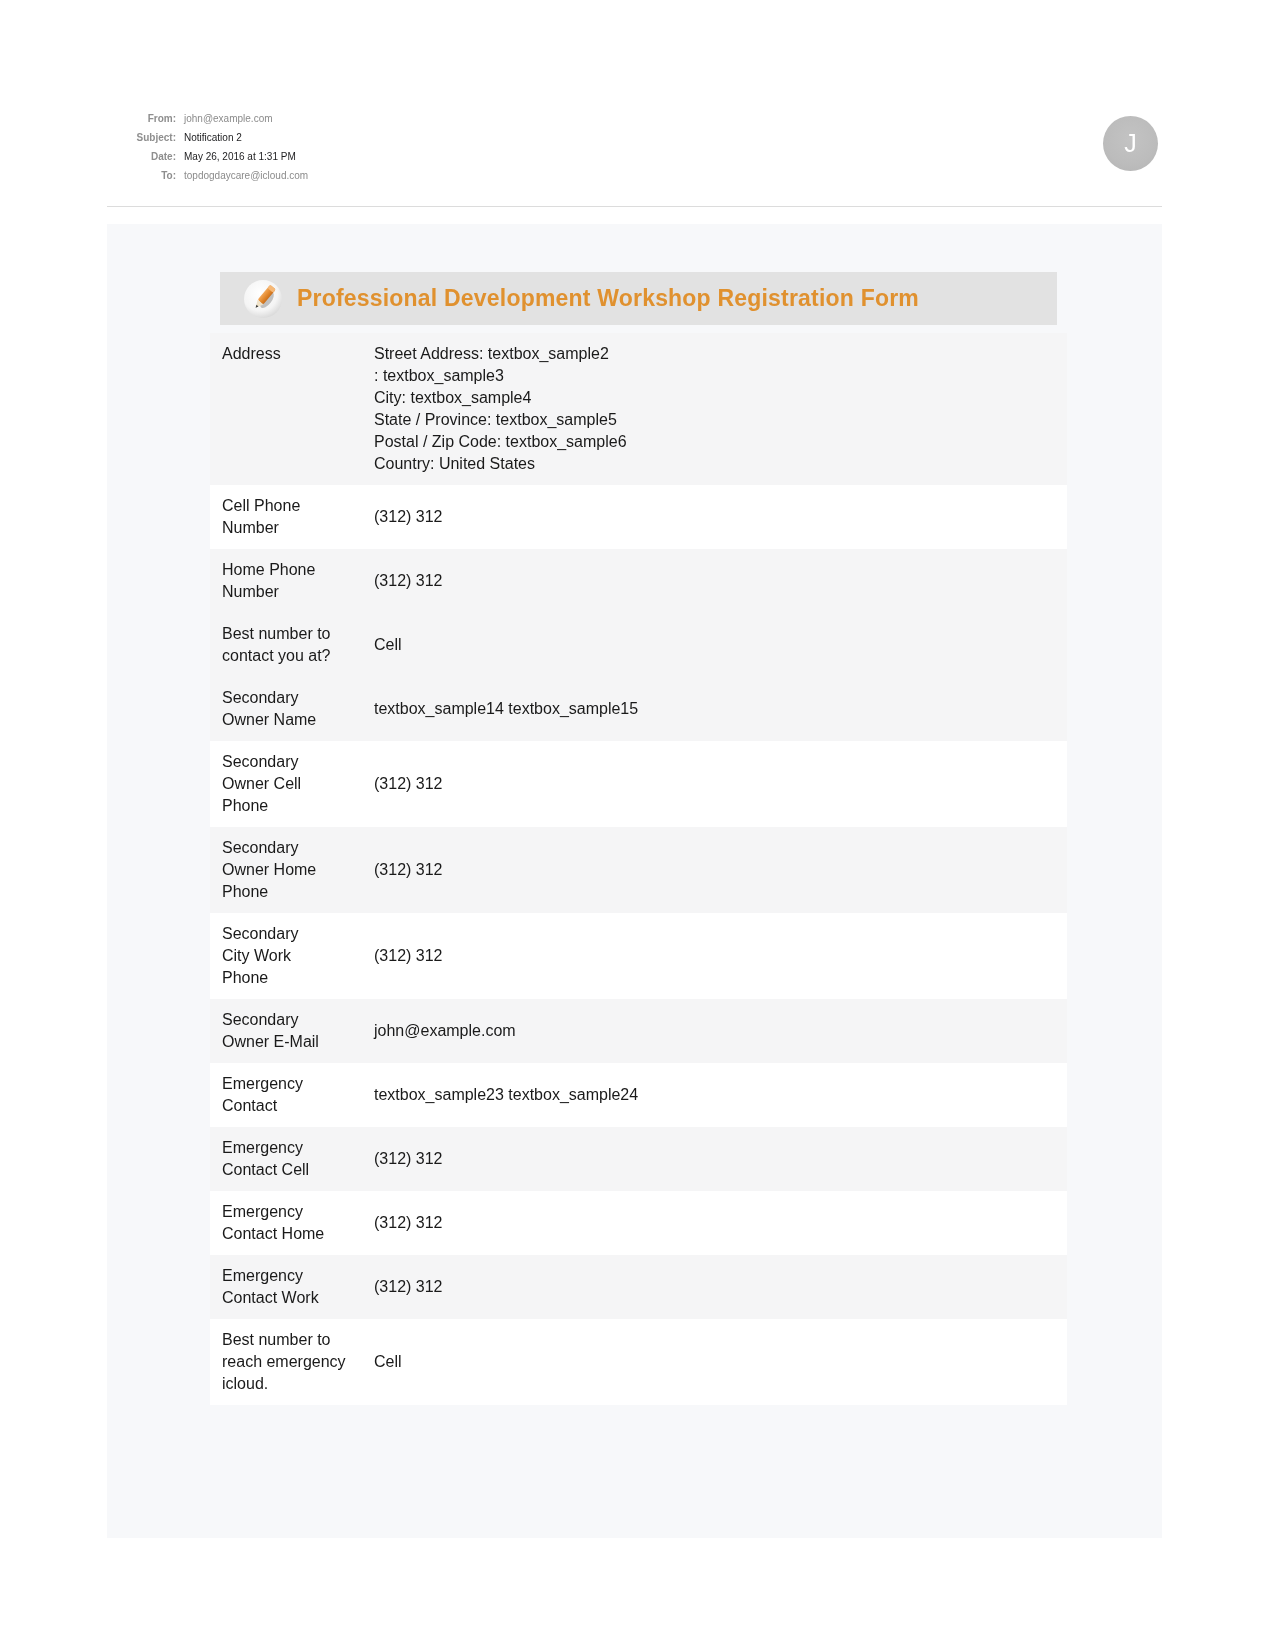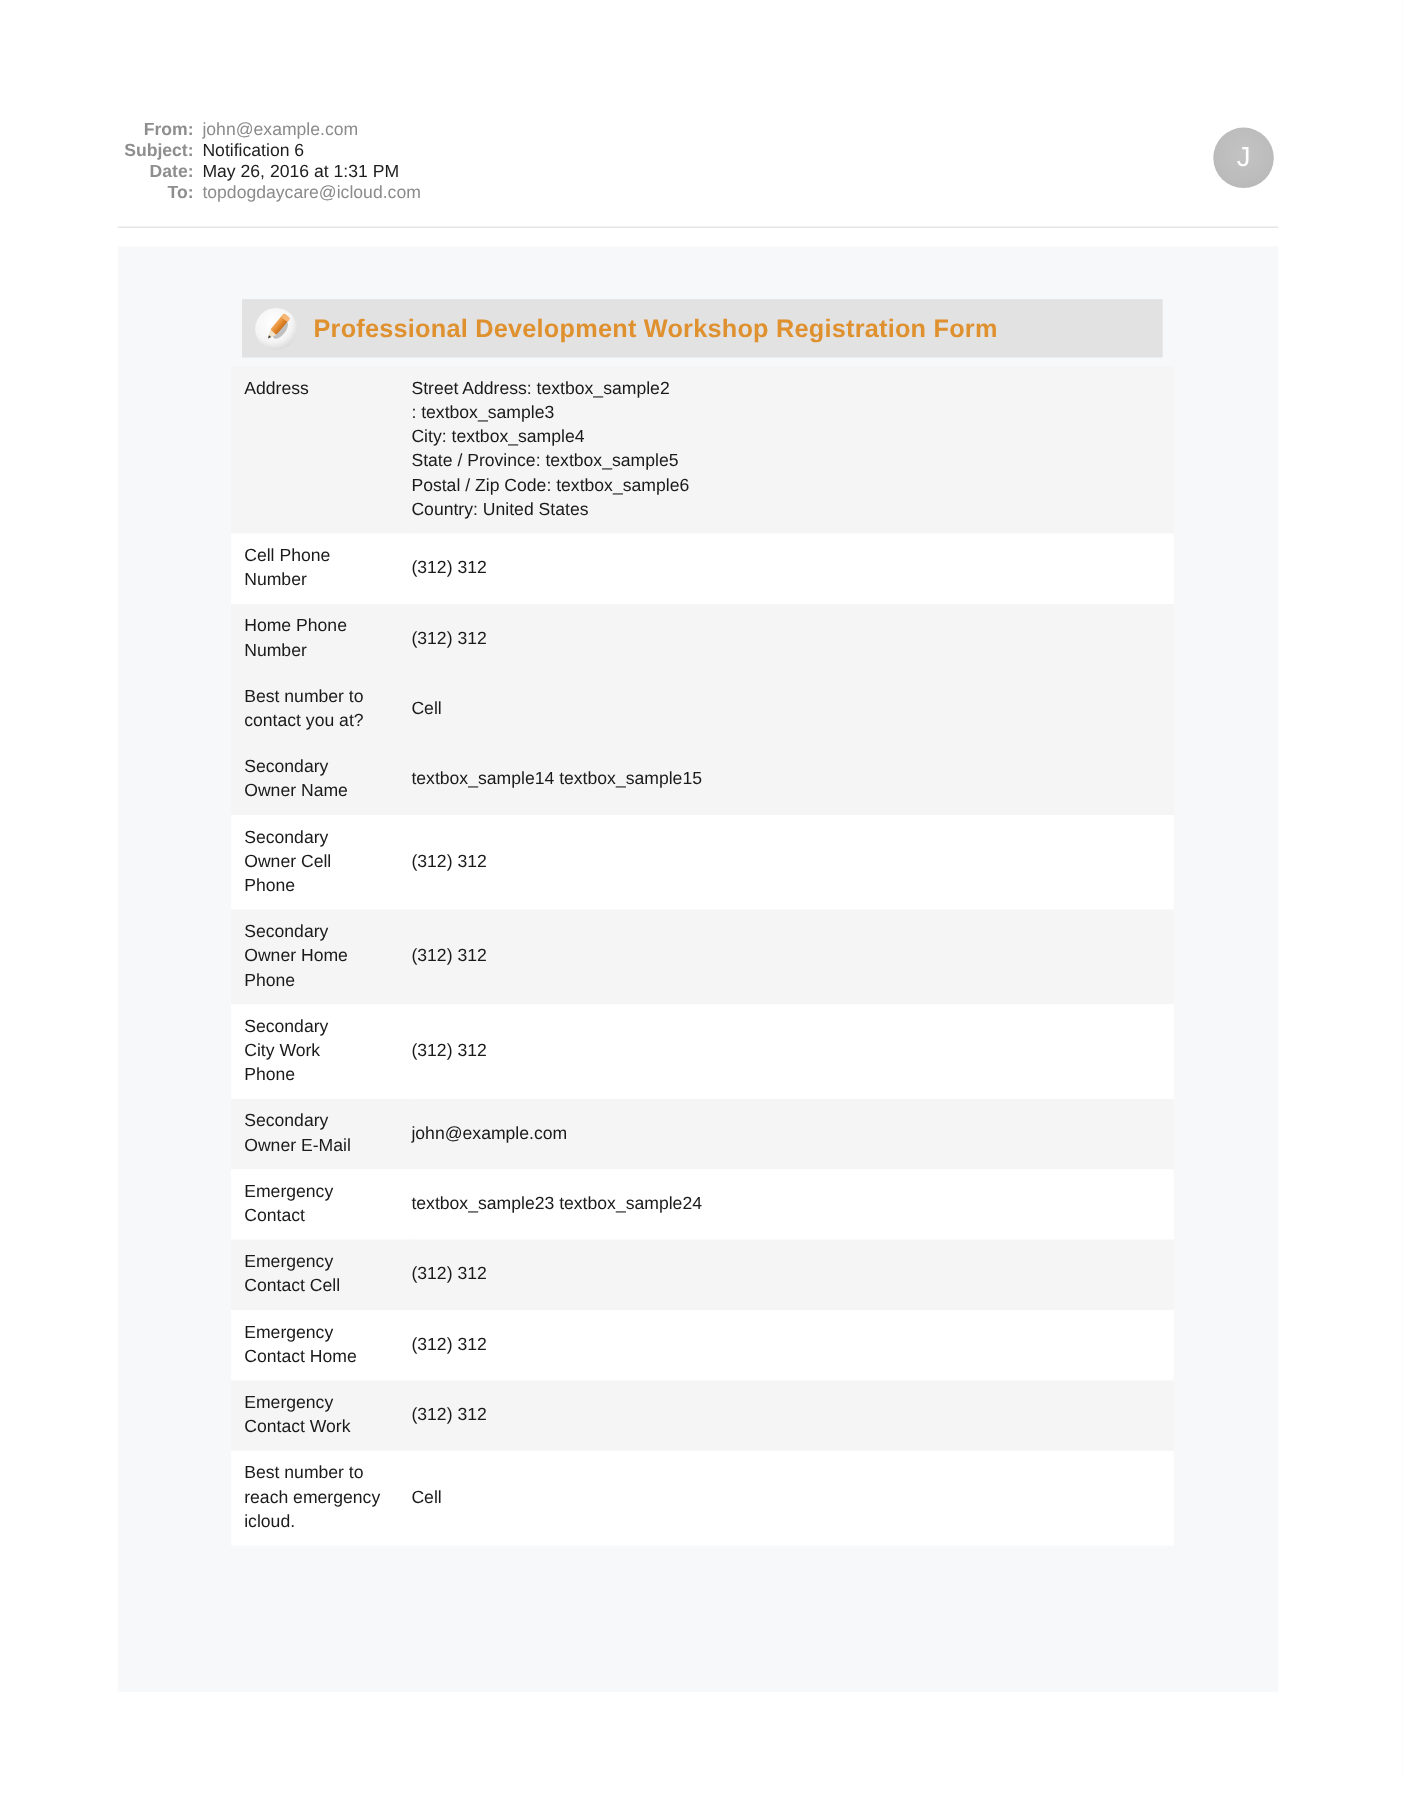--- a/index.html
+++ b/index.html
@@ -7,21 +7,21 @@
     width: 1275px; height: 1650px;
     background: #ffffff;
     font-family: "Liberation Sans", sans-serif;
     position: relative;
     overflow: hidden;
     -webkit-font-smoothing: antialiased;
   }
   
   .mail-fields {
     position: absolute; top: 109px; left: 110px;
-    font-size: 16px; line-height: 19px;
+    font-size: 10px; line-height: 19px;
   }
   .mf-row { display: flex; }
   .mf-label {
     display: inline-block; width: 66px; text-align: right;
     font-weight: bold; color: #8e8e8e; flex: 0 0 66px;
   }
   .mf-value { margin-left: 8px; color: #1d1d1f; }
   .mf-value.muted { color: #8b8b8b; }
   .avatar {
     position: absolute; left: 1103px; top: 116px;
@@ -40,21 +40,21 @@
     position: absolute; top: 224px; left: 107px;
     width: 1055px; height: 1314px;
     background: #f7f8fa;
     overflow: hidden;
   }
   .form-card { margin: 48px 95px 0 103px; }
   .form-header {
     height: 53px; margin: 0 10px 8px 10px;
     background: #e2e2e2;
     display: flex; align-items: center;
-    padding-left: 11px;
+    padding-left: 23px;
   }
   .form-icon { width: 40px; height: 40px; flex: 0 0 40px; }
   .form-title {
     margin: 0 0 0 14px;
     font-size: 23px; font-weight: bold; color: #e0912f;
     white-space: nowrap; letter-spacing: 0.2px;
   }
   
   table.fields {
     width: 100%; border-collapse: collapse;
@@ -76,21 +76,21 @@
 </head>
 <body>
 
 <div class="mail-fields">
     <div class="mf-row">
       <span class="mf-label">From:</span>
       <span class="mf-value muted">john@example.com</span>
     </div>
     <div class="mf-row">
       <span class="mf-label">Subject:</span>
-      <span class="mf-value">Notification 6</span>
+      <span class="mf-value">Notification 2</span>
     </div>
     <div class="mf-row">
       <span class="mf-label">Date:</span>
       <span class="mf-value">May 26, 2016 at 1:31 PM</span>
     </div>
     <div class="mf-row">
       <span class="mf-label">To:</span>
       <span class="mf-value muted">topdogdaycare@icloud.com</span>
     </div>
   </div>

